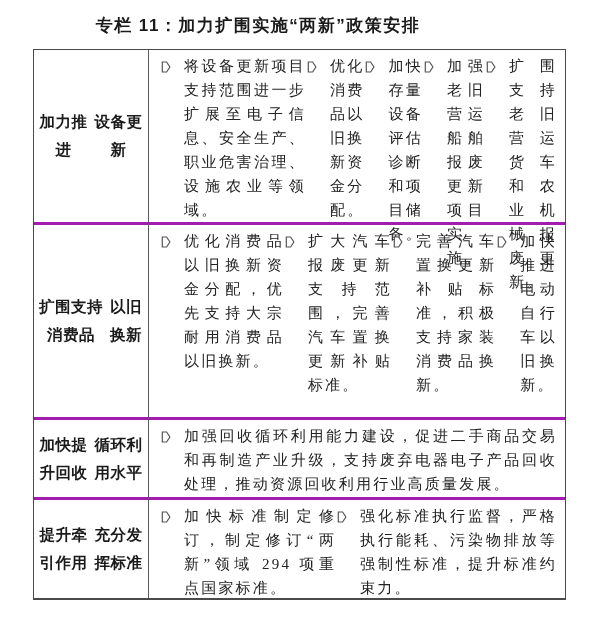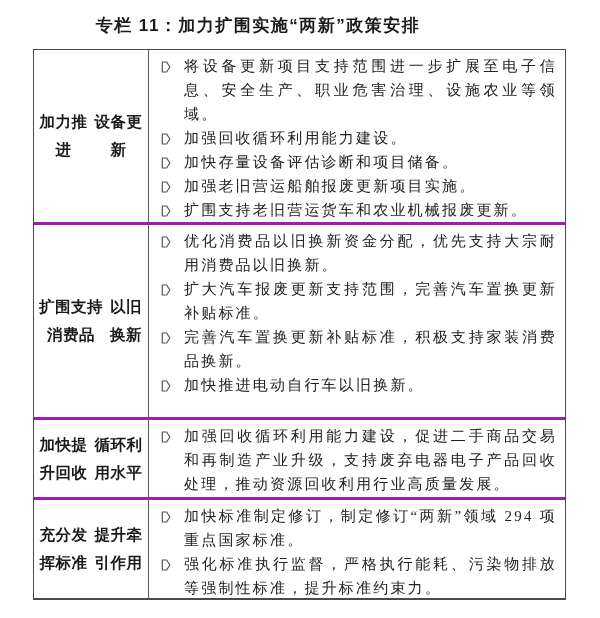--- a/index.html
+++ b/index.html
@@ -38,22 +38,22 @@
     font-family: "Liberation Sans", "DejaVu Sans", sans-serif;
     font-weight: bold;
     font-size: 15.5px;
     line-height: 28px;
     letter-spacing: 0.5px;
     color: #1a1a1a;
     padding: 0 2px;
   }
   .content-cell {
     display: flex;
-    flex-direction: column;
-    justify-content: flex-start;
+    flex-direction: row;
+    justify-content: center;
     padding: 4px 8px 4px 11px;
   }
   .row-sep .label-cell, .row-sep .content-cell { border-top: 3px solid #a21caf; }
 
   .table-row { display: contents; }
 
   .bullet-item { display: flex; align-items: flex-start; }
   .bullet-icon {
     flex: 0 0 10px;
     width: 10px;
@@ -85,21 +85,21 @@
       <div class="bullet-item">
         <span class="bullet-icon"><svg viewBox="0 0 10 12" width="10" height="12">
               <path d="M1.3 1 H5.6 L8.9 6 L5.6 11 H1.3 Z" fill="#ffffff" stroke="#555555" stroke-width="1.2"></path>
             </svg></span>
         <span class="bullet-text">将设备更新项目支持范围进一步扩展至电子信息、安全生产、职业危害治理、设施农业等领域。</span>
       </div>
       <div class="bullet-item">
         <span class="bullet-icon"><svg viewBox="0 0 10 12" width="10" height="12">
               <path d="M1.3 1 H5.6 L8.9 6 L5.6 11 H1.3 Z" fill="#ffffff" stroke="#555555" stroke-width="1.2"></path>
             </svg></span>
-        <span class="bullet-text">加强回收循环利用能力建设。</span>
+        <span class="bullet-text">优化消费品以旧换新资金分配。</span>
       </div>
       <div class="bullet-item">
         <span class="bullet-icon"><svg viewBox="0 0 10 12" width="10" height="12">
               <path d="M1.3 1 H5.6 L8.9 6 L5.6 11 H1.3 Z" fill="#ffffff" stroke="#555555" stroke-width="1.2"></path>
             </svg></span>
         <span class="bullet-text">加快存量设备评估诊断和项目储备。</span>
       </div>
       <div class="bullet-item">
         <span class="bullet-icon"><svg viewBox="0 0 10 12" width="10" height="12">
               <path d="M1.3 1 H5.6 L8.9 6 L5.6 11 H1.3 Z" fill="#ffffff" stroke="#555555" stroke-width="1.2"></path>
@@ -158,22 +158,22 @@
         <span class="bullet-icon"><svg viewBox="0 0 10 12" width="10" height="12">
               <path d="M1.3 1 H5.6 L8.9 6 L5.6 11 H1.3 Z" fill="#ffffff" stroke="#555555" stroke-width="1.2"></path>
             </svg></span>
         <span class="bullet-text">加强回收循环利用能力建设，促进二手商品交易和再制造产业升级，支持废弃电器电子产品回收处理，推动资源回收利用行业高质量发展。</span>
       </div>
     </div>
   </div>
 
   <div class="table-row row-sep">
     <div class="label-cell">
+      <span>提升牵引作用</span>
       <span>充分发挥标准</span>
-      <span>提升牵引作用</span>
     </div>
     <div class="content-cell">
       <div class="bullet-item">
         <span class="bullet-icon"><svg viewBox="0 0 10 12" width="10" height="12">
               <path d="M1.3 1 H5.6 L8.9 6 L5.6 11 H1.3 Z" fill="#ffffff" stroke="#555555" stroke-width="1.2"></path>
             </svg></span>
         <span class="bullet-text">加快标准制定修订，制定修订“两新”领域 294 项重点国家标准。</span>
       </div>
       <div class="bullet-item">
         <span class="bullet-icon"><svg viewBox="0 0 10 12" width="10" height="12">

